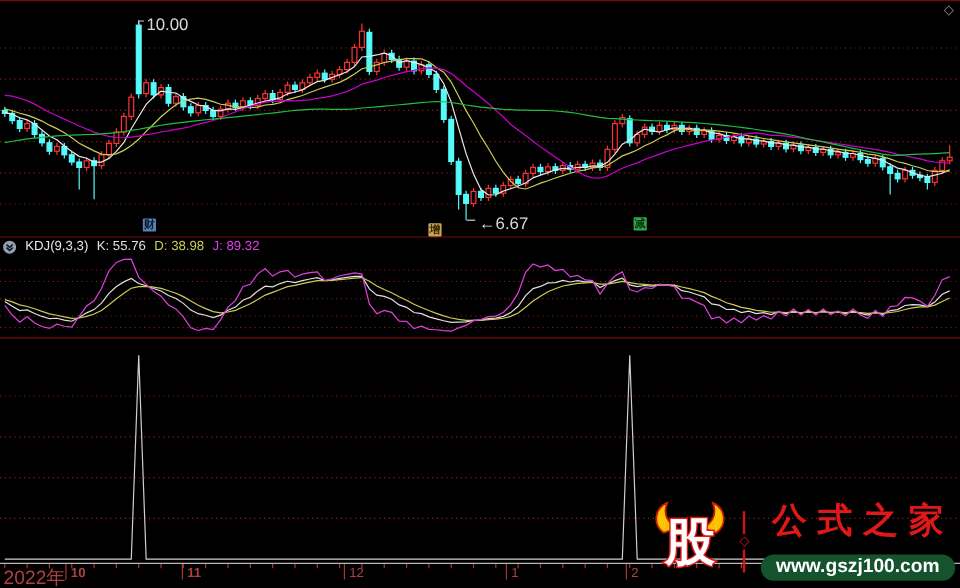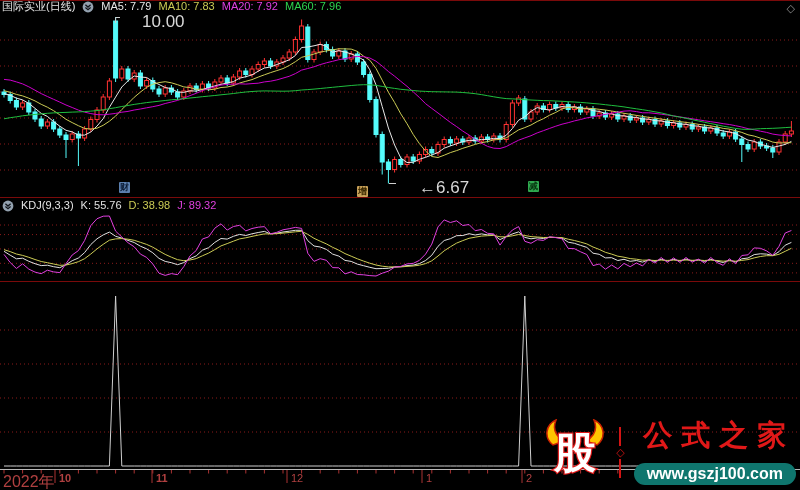--- a/index.html
+++ b/index.html
@@ -3,21 +3,21 @@
 <meta charset="utf-8">
 <style>
   html,body{margin:0;padding:0;background:#000;}
   .screen{position:relative;width:800px;height:490px;background:#000;overflow:hidden;
           font-family:"Liberation Sans","DejaVu Sans",sans-serif;}
   #chart{position:absolute;left:0;top:0;z-index:1;}
   .hdr{position:absolute;left:2px;height:13px;display:flex;align-items:center;gap:7px;
        font-size:11px;line-height:13px;z-index:3;white-space:nowrap;color:#ddd;}
   .hdr .t{color:#e6e6e6;}
   .cicon{width:12px;height:12px;display:inline-block;}
-  .pricetag{position:absolute;z-index:3;font-size:17px;color:#d8d8d8;margin-left:20px;}
+  .pricetag{position:absolute;z-index:3;font-size:14px;color:#d8d8d8;}
   .arrowch{color:#d8d8d8;}
   .marker{position:absolute;width:11px;height:11px;z-index:4;font-size:9px;font-weight:bold;
           text-align:center;line-height:11px;border-radius:1px;}
   .axis-year{position:absolute;top:472px;z-index:3;font-size:16px;text-align:center;}
   .axis-month{position:absolute;top:472px;z-index:3;font-size:11px;}
   .corner-diamond{position:absolute;top:2px;right:5px;z-index:3;font-size:11px;color:#8f8f8f;}
   .logo{position:absolute;right:4px;bottom:5px;display:flex;align-items:center;gap:9px;z-index:6;}
   .logo-divider{display:flex;flex-direction:column;align-items:center;}
   .logo-divider .vline{width:2px;height:19px;}
   .logo-divider .dia{font-size:11px;line-height:13px;}
@@ -360,34 +360,20 @@
       <line x1="748.0000000000006" y1="470" x2="748.0000000000006" y2="473.5" stroke="#aa3333" stroke-width="1"></line>
       <line x1="766.6000000000006" y1="470" x2="766.6000000000006" y2="473.5" stroke="#aa3333" stroke-width="1"></line>
       <line x1="785.2000000000006" y1="470" x2="785.2000000000006" y2="473.5" stroke="#aa3333" stroke-width="1"></line>
       <line x1="55" y1="470" x2="55" y2="483" stroke="#aa3333" stroke-width="1"></line>
       <line x1="152" y1="470" x2="152" y2="483" stroke="#aa3333" stroke-width="1"></line>
       <line x1="287" y1="470" x2="287" y2="483" stroke="#aa3333" stroke-width="1"></line>
       <line x1="422" y1="470" x2="422" y2="483" stroke="#aa3333" stroke-width="1"></line>
       <line x1="522" y1="470" x2="522" y2="483" stroke="#aa3333" stroke-width="1"></line>
     </svg>
 
-  <div class="hdr" style="top:0px">
-    <span class="t">国际实业(日线)</span>
-    <span class="cicon">
-      <svg width="12" height="12" viewBox="0 0 12 12">
-          <circle cx="6" cy="6" r="5.4" fill="#93a1af"></circle>
-          <path d="M3.4,3.8 L6,6.1 L8.6,3.8" fill="none" stroke="#10141a" stroke-width="1.3"></path>
-          <path d="M3.4,6.4 L6,8.7 L8.6,6.4" fill="none" stroke="#10141a" stroke-width="1.3"></path>
-        </svg>
-    </span>
-    <span style="color: rgb(232, 232, 232);">MA5: 7.79</span>
-    <span style="color: rgb(204, 204, 85);">MA10: 7.83</span>
-    <span style="color: rgb(224, 64, 224);">MA20: 7.92</span>
-    <span style="color: rgb(47, 212, 79);">MA60: 7.96</span>
-  </div>
 
   <div class="hdr" style="top:199px">
     <span class="cicon">
       <svg width="12" height="12" viewBox="0 0 12 12">
           <circle cx="6" cy="6" r="5.4" fill="#93a1af"></circle>
           <path d="M3.4,3.8 L6,6.1 L8.6,3.8" fill="none" stroke="#10141a" stroke-width="1.3"></path>
           <path d="M3.4,6.4 L6,8.7 L8.6,6.4" fill="none" stroke="#10141a" stroke-width="1.3"></path>
         </svg>
     </span>
     <span class="t">KDJ(9,3,3)</span>
@@ -424,17 +410,17 @@
         <text x="32" y="48" text-anchor="middle" font-size="42" font-weight="bold" font-family="Liberation Sans, DejaVu Sans, sans-serif" fill="#ffffff" stroke="#e01818" stroke-width="2.4" style="paint-order:stroke" id="logo-glyph-text">股</text>
       </svg>
     </div>
     <div class="logo-divider">
       <div class="vline" style="background:#d41414"></div>
       <span class="dia" style="color:#d41414">◇</span>
       <div class="vline" style="background:#d41414"></div>
     </div>
     <div class="logo-right">
       <div class="logo-name" style="color:#e01818">公式之家</div>
-      <div class="logo-pill" style="background:#0f766e">www.gszj100.com</div>
+      <div class="logo-pill" style="background:#14532d">www.gszj100.com</div>
     </div>
   </div>
 
 </div>
 
 </body></html>

